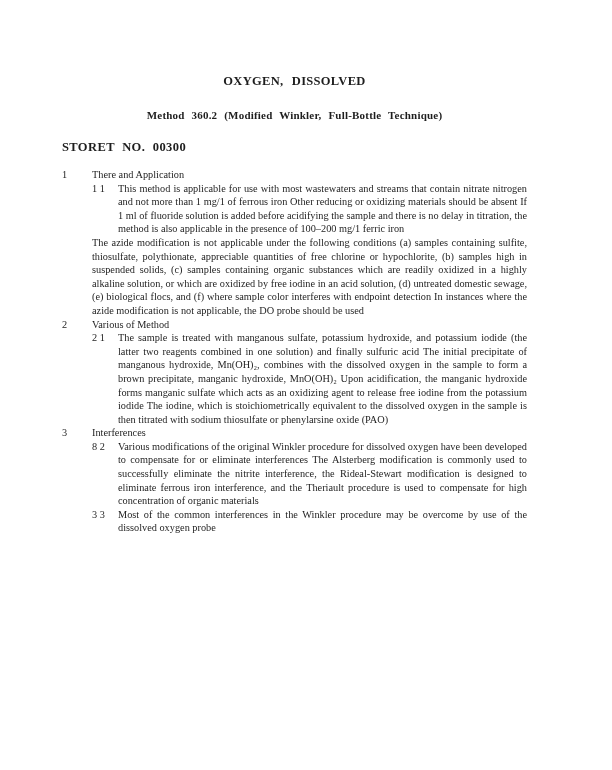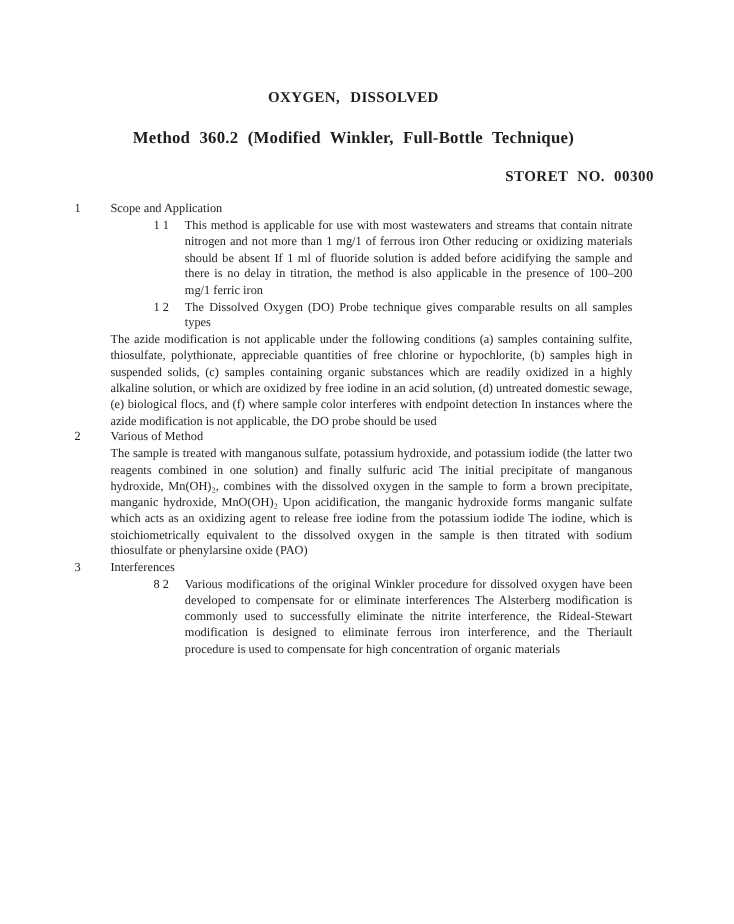--- a/index.html
+++ b/index.html
@@ -33,29 +33,29 @@
     font-weight: bold;
     font-size: 12.5px;
     line-height: 15px;
     word-spacing: 5px;
     letter-spacing: 0.3px;
   }
   .doc-subtitle {
     margin-top: 19px;
     text-align: center;
     font-weight: bold;
-    font-size: 14px;
+    font-size: 11px;
     line-height: 15px;
     word-spacing: 4px;
     letter-spacing: 0.2px;
   }
   .storet {
     margin-top: 17px;
     margin-right: -18px;
-    text-align: right;
+    text-align: left;
     font-weight: bold;
     font-size: 12.5px;
     line-height: 15px;
     word-spacing: 4px;
     letter-spacing: 0.4px;
   }
   .body-text {
     margin-top: 13px;
     font-size: 10.3px;
     line-height: 13.6px;
@@ -71,21 +71,20 @@
     flex: 1;
   }
   .item-row {
     display: flex;
     margin-left: 30px;
   }
   .item-num {
     flex: 0 0 26px;
     width: 26px;
     white-space: pre;
-    margin-left: 36px;
   }
   .item-text {
     flex: 1;
     text-align: justify;
   }
   .approval {
     position: absolute;
     left: 65px;
     top: 661px;
     font-size: 11px;
@@ -108,49 +107,50 @@
   <div class="content">
 
     <div class="doc-title">OXYGEN, DISSOLVED</div>
     <div class="doc-subtitle">Method 360.2 (Modified Winkler, Full-Bottle Technique)</div>
     <div class="storet">STORET NO. 00300</div>
 
     <div class="body-text">
 
       <div class="sec-row">
         <span class="sec-num">1</span>
-        <span class="sec-head">Scope and Application</span>
+        <span class="sec-head">There and Application</span>
       </div>
       <div class="item-row">
         <span class="item-num">1 1</span>
         <div class="item-text">This method is applicable for use with most wastewaters and streams that contain nitrate nitrogen and not more than 1 mg/1 of ferrous iron  Other reducing or oxidizing materials should be absent  If 1 ml of fluoride solution is added before acidifying the sample and there is no delay in titration, the method is also applicable in the presence of 100–200 mg/1 ferric iron</div>
-      </div>
-      <div class="item-row">
-        <span class="item-num">1 2</span>
-        <div class="item-text">The Dissolved Oxygen (DO) Probe technique gives comparable results on all samples types</div>
       </div>
       <div class="item-row">
         <div class="item-text">The azide modification is not applicable under the following conditions  (a) samples containing sulfite, thiosulfate, polythionate, appreciable quantities of free chlorine or hypochlorite, (b) samples high in suspended solids, (c) samples containing organic substances which are readily oxidized in a highly alkaline solution, or which are oxidized by free iodine in an acid solution, (d) untreated domestic sewage, (e) biological flocs, and (f) where sample color interferes with endpoint detection  In instances where the azide modification is not applicable, the DO probe should be used</div>
       </div>
 
       <div class="sec-row">
         <span class="sec-num">2</span>
         <span class="sec-head">Various of Method</span>
       </div>
       <div class="item-row">
+        <span class="item-num">2 1</span>
         <div class="item-text">The sample is treated with manganous sulfate, potassium hydroxide, and potassium iodide (the latter two reagents combined in one solution) and finally sulfuric acid  The initial precipitate of manganous hydroxide, Mn(OH)₂, combines with the dissolved oxygen in the sample to form a brown precipitate, manganic hydroxide, MnO(OH)₂  Upon acidification, the manganic hydroxide forms manganic sulfate which acts as an oxidizing agent to release free iodine from the potassium iodide  The iodine, which is stoichiometrically equivalent to the dissolved oxygen in the sample is then titrated with sodium thiosulfate or phenylarsine oxide (PAO)</div>
       </div>
 
       <div class="sec-row">
         <span class="sec-num">3</span>
         <span class="sec-head">Interferences</span>
       </div>
       <div class="item-row">
         <span class="item-num">8 2</span>
         <div class="item-text">Various modifications of the original Winkler procedure for dissolved oxygen have been developed to compensate for or eliminate interferences  The Alsterberg modification is commonly used to successfully eliminate the nitrite interference, the Rideal-Stewart modification is designed to eliminate ferrous iron interference, and the Theriault procedure is used to compensate for high concentration of organic materials</div>
+      </div>
+      <div class="item-row">
+        <span class="item-num">3 3</span>
+        <div class="item-text">Most of the common interferences in the Winkler procedure may be overcome by use of the dissolved oxygen probe</div>
       </div>
 
     </div>
   </div>
 
   <div class="approval">
     <div>Approved for NPDES</div>
     <div>Issued 1970</div>
   </div>
 

